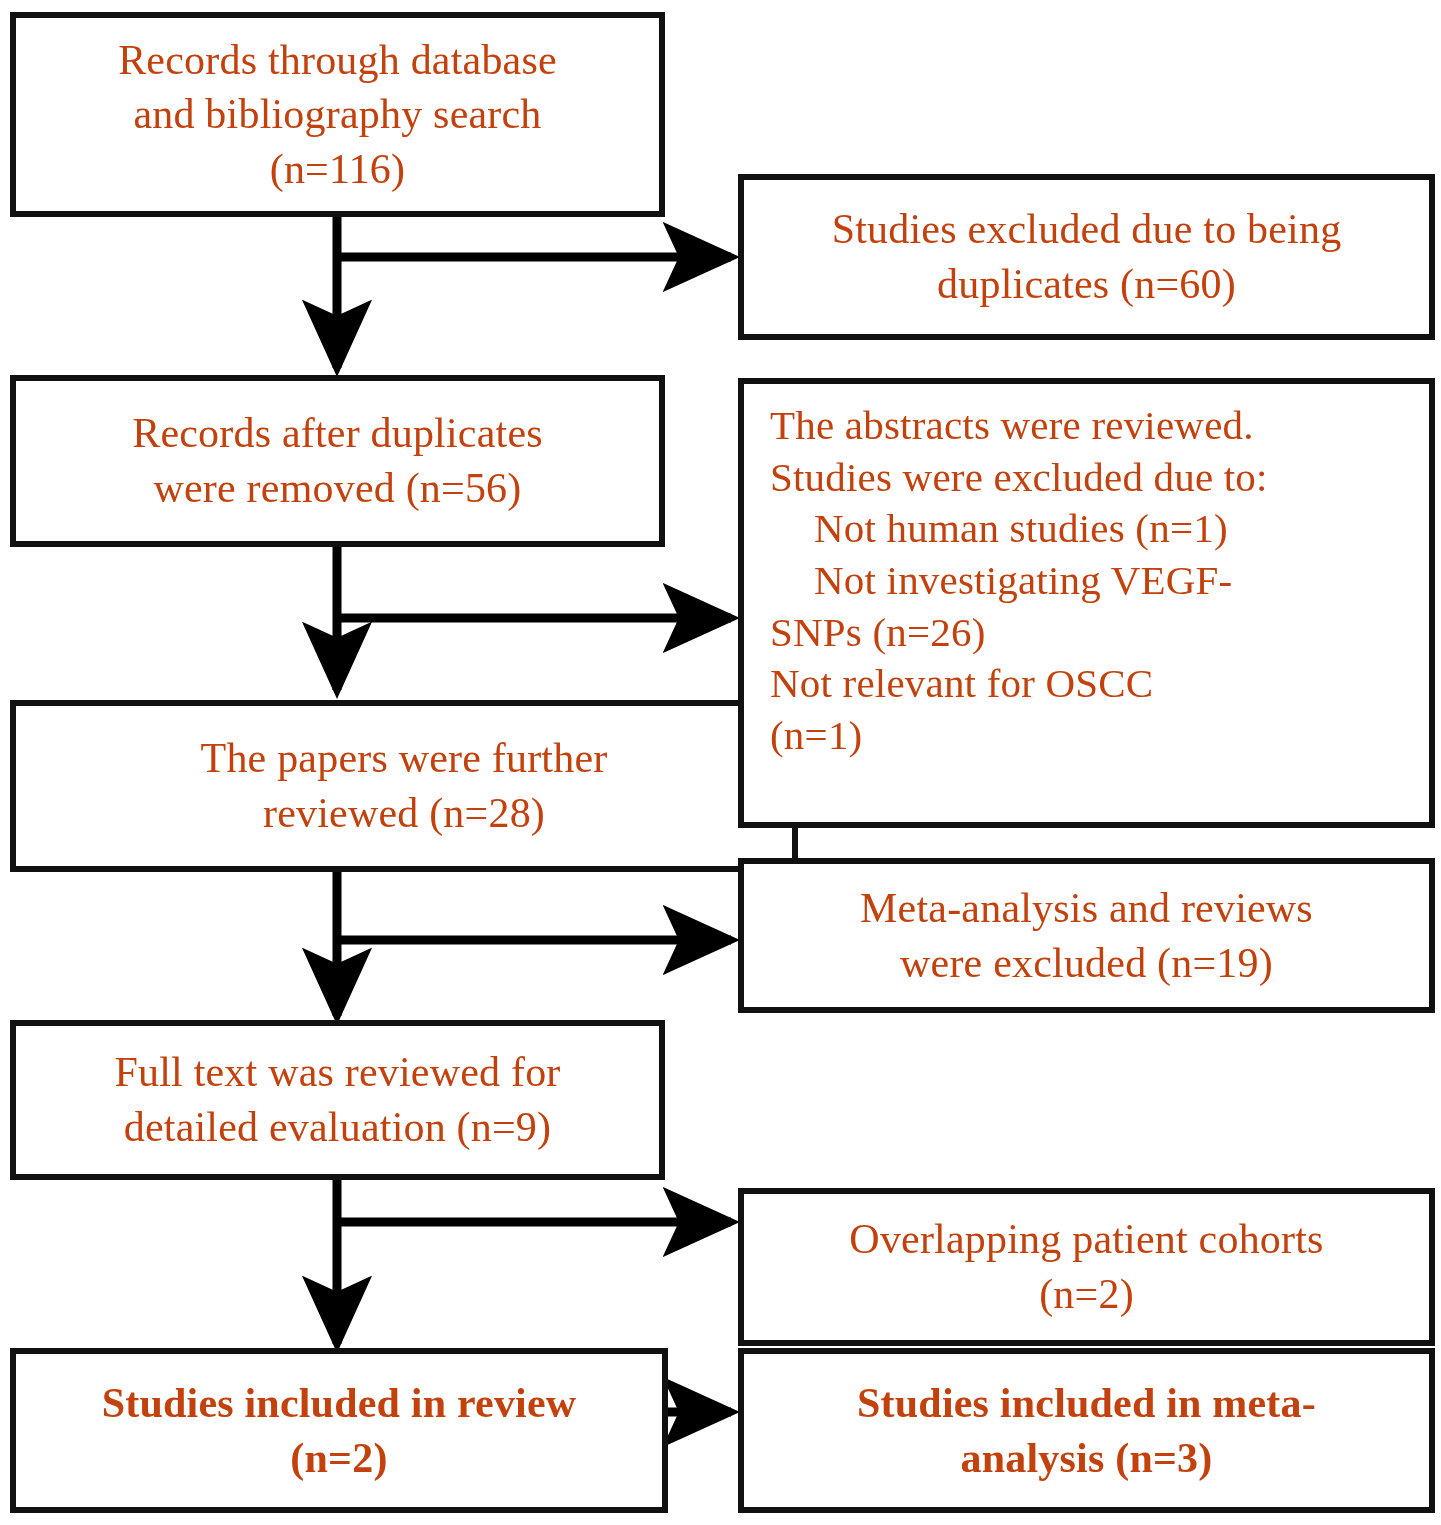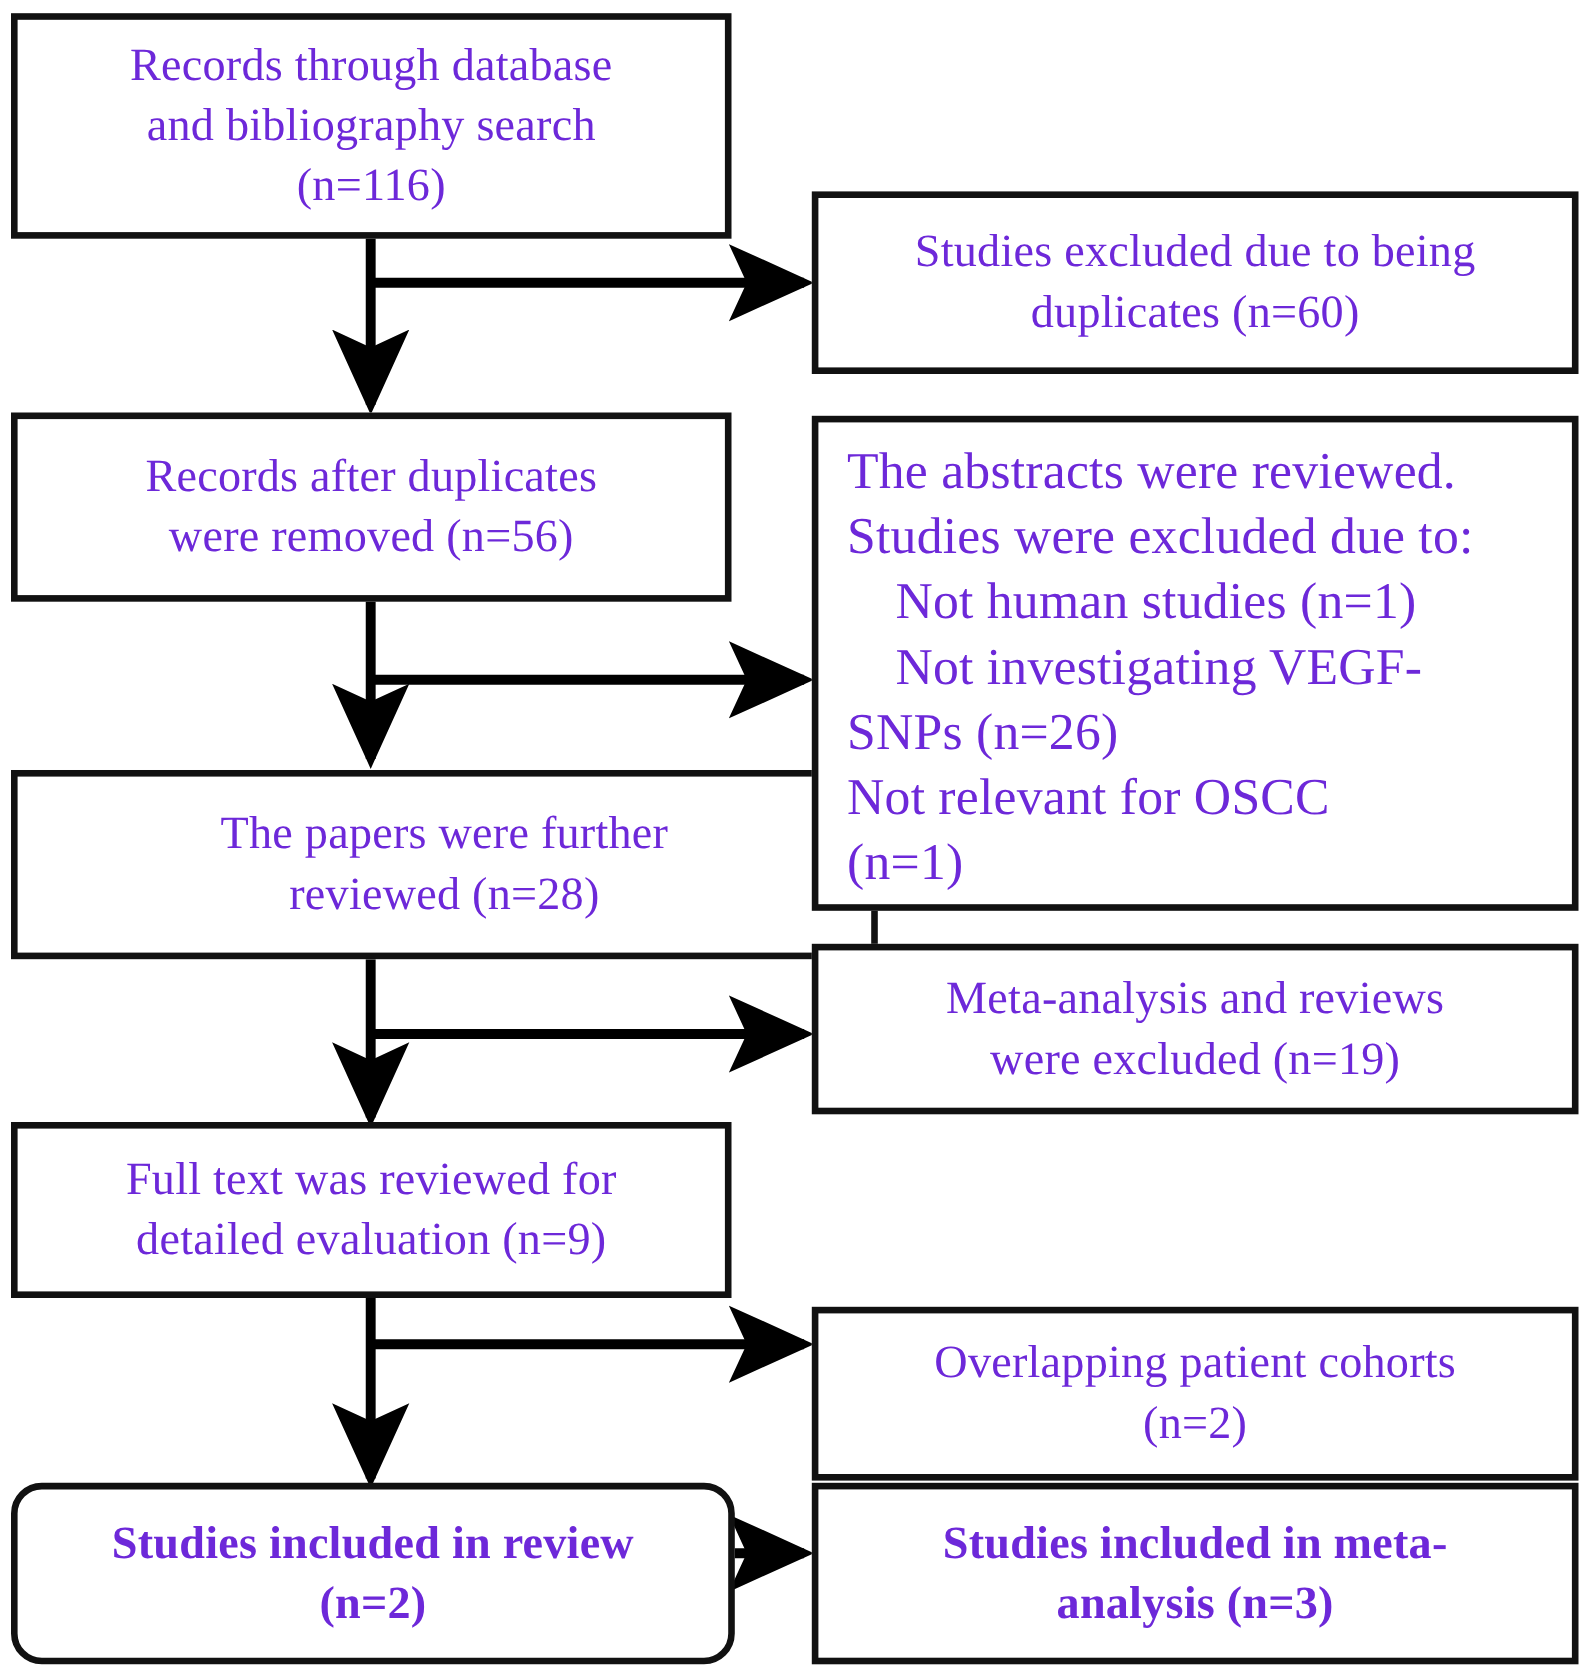--- a/index.html
+++ b/index.html
@@ -31,38 +31,38 @@
     display: flex;
     flex-direction: column;
     align-items: center;
     justify-content: center;
     z-index: 2;
   }
   .node .line {
     display: block;
     width: 100%;
     text-align: center;
-    color: #6d28d9;
+    color: #c2410c;
     font-size: 42px;
     line-height: 1.30;
     letter-spacing: 0.2px;
     white-space: pre;
   }
   .node.bold .line {
     font-weight: bold;
   }
   .node.left-align {
     align-items: flex-start;
     justify-content: flex-start;
     padding: 16px 0 0 26px;
   }
   .node.left-align .line {
     text-align: left;
     width: auto;
-    font-size: 47px;
+    font-size: 41px;
     line-height: 1.26;
   }
   .node.left-align .line.indent {
     padding-left: 44px;
   }
 </style>
 </head>
 <body>
 
 <div id="page">
@@ -104,21 +104,21 @@
   <div class="node" style="left:10px; top:700px; width:788px; height:172px;">
     <span class="line">The papers were further</span>
     <span class="line">reviewed (n=28)</span>
   </div>
 
   <div class="node" style="left:10px; top:1020px; width:655px; height:160px;">
     <span class="line">Full text was reviewed for</span>
     <span class="line">detailed evaluation (n=9)</span>
   </div>
 
-  <div class="node bold" style="left:10px; top:1348px; width:658px; height:165px;border-radius:28px;">
+  <div class="node bold" style="left:10px; top:1348px; width:658px; height:165px;">
     <span class="line">Studies included in review</span>
     <span class="line">(n=2)</span>
   </div>
 
   <div class="node" style="left:738px; top:174px; width:697px; height:166px;">
     <span class="line">Studies excluded due to being</span>
     <span class="line">duplicates (n=60)</span>
   </div>
 
   <div class="node left-align" style="left:738px; top:378px; width:697px; height:450px;">

